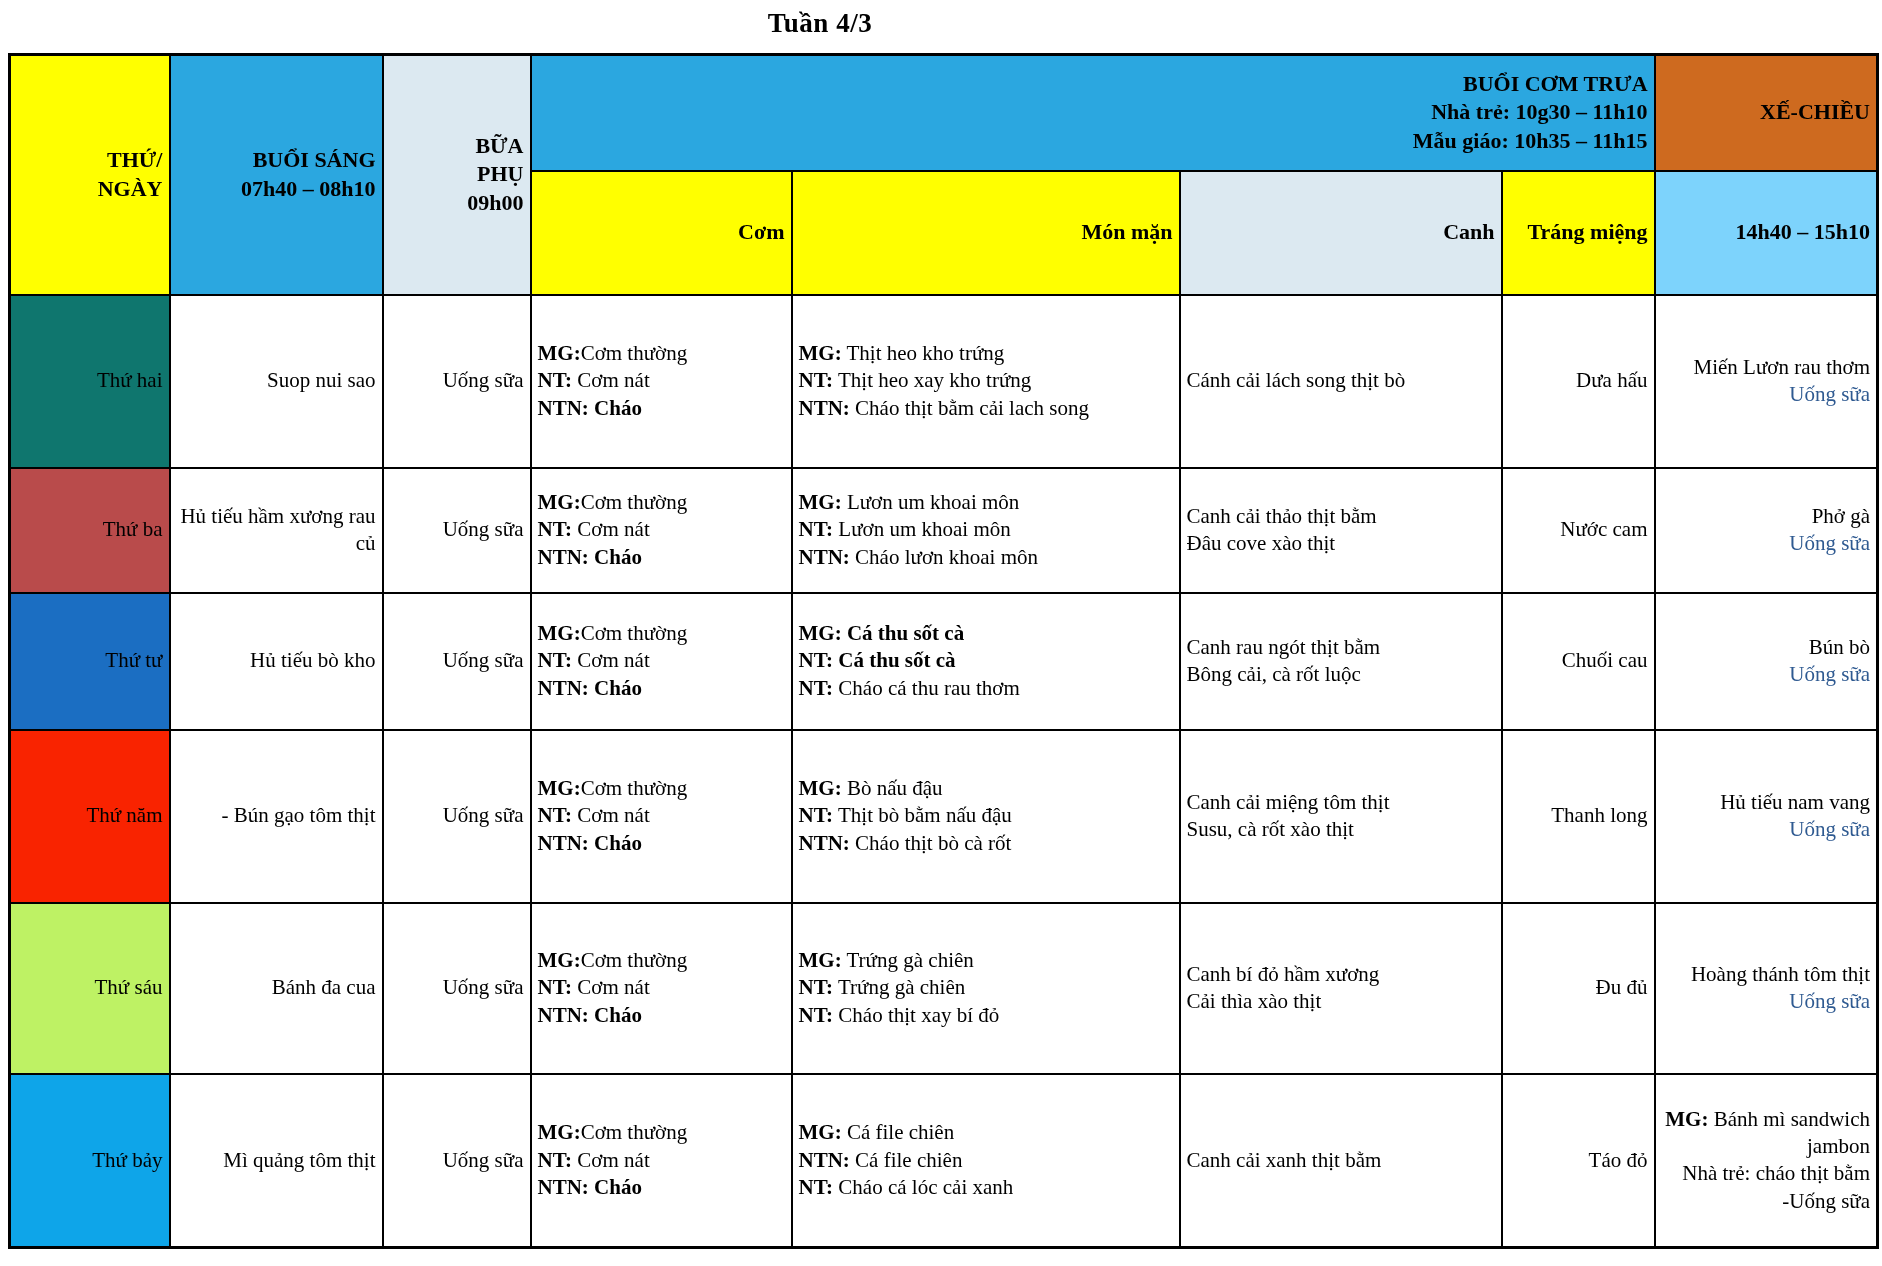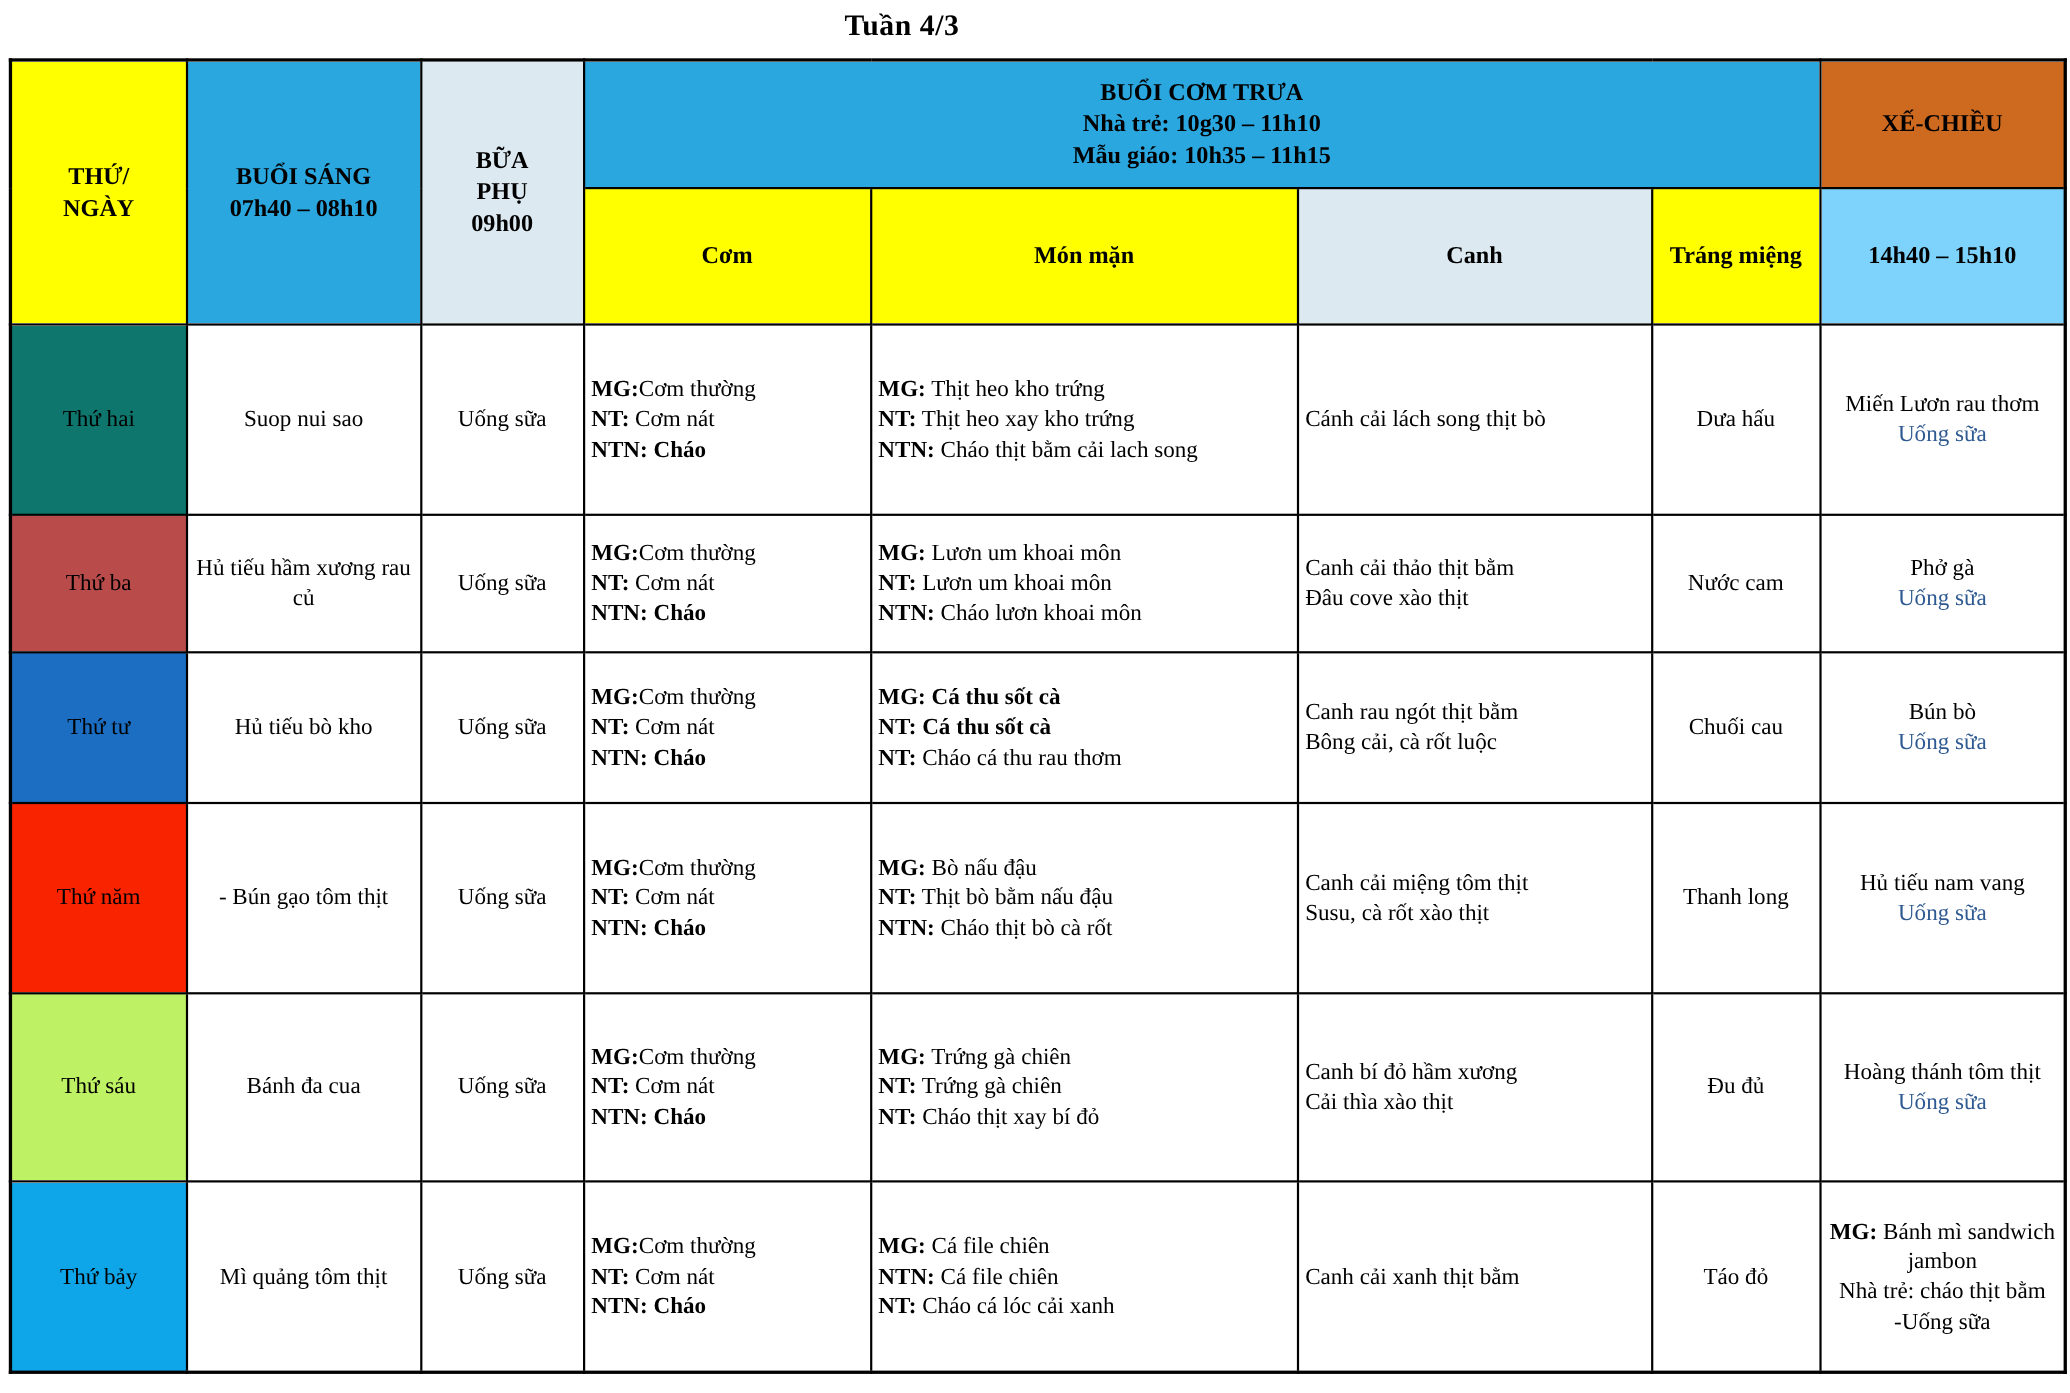--- a/index.html
+++ b/index.html
@@ -2,21 +2,21 @@
 <html lang="vi"><head>
 <meta charset="utf-8">
 <style>
   html,body{margin:0;padding:0;background:#fff;color:#000;
     font-family:"Liberation Serif","DejaVu Serif",serif;}
   .page{width:1708px;min-height:1266px;background:#fff;}
   .title{width:1640px;text-align:center;font-weight:bold;font-size:27px;
     padding-top:8px;padding-bottom:14px;letter-spacing:.5px;}
   table{border-collapse:collapse;table-layout:fixed;margin-left:8px;
     width:1868px;border:3px solid #000;}
-  td,th{border:2px solid #000;vertical-align:middle;text-align:center;
+  td,th{border:2px solid #000;vertical-align:middle;text-align:right;
     font-size:21px;font-weight:normal;padding:4px 6px;overflow:hidden;
     line-height:1.3;}
   th{font-weight:bold;font-size:22px;}
   .pre{white-space:pre-line;}
   .left{text-align:left;padding-right:8px;}
   .b{font-weight:bold;}
   .c-yellow{background:#FFFF00;}
   .c-blue{background:#2BA7E0;}
   .c-lightblue{background:#DCE9F1;}
   .c-orange{background:#CE6A1F;}

